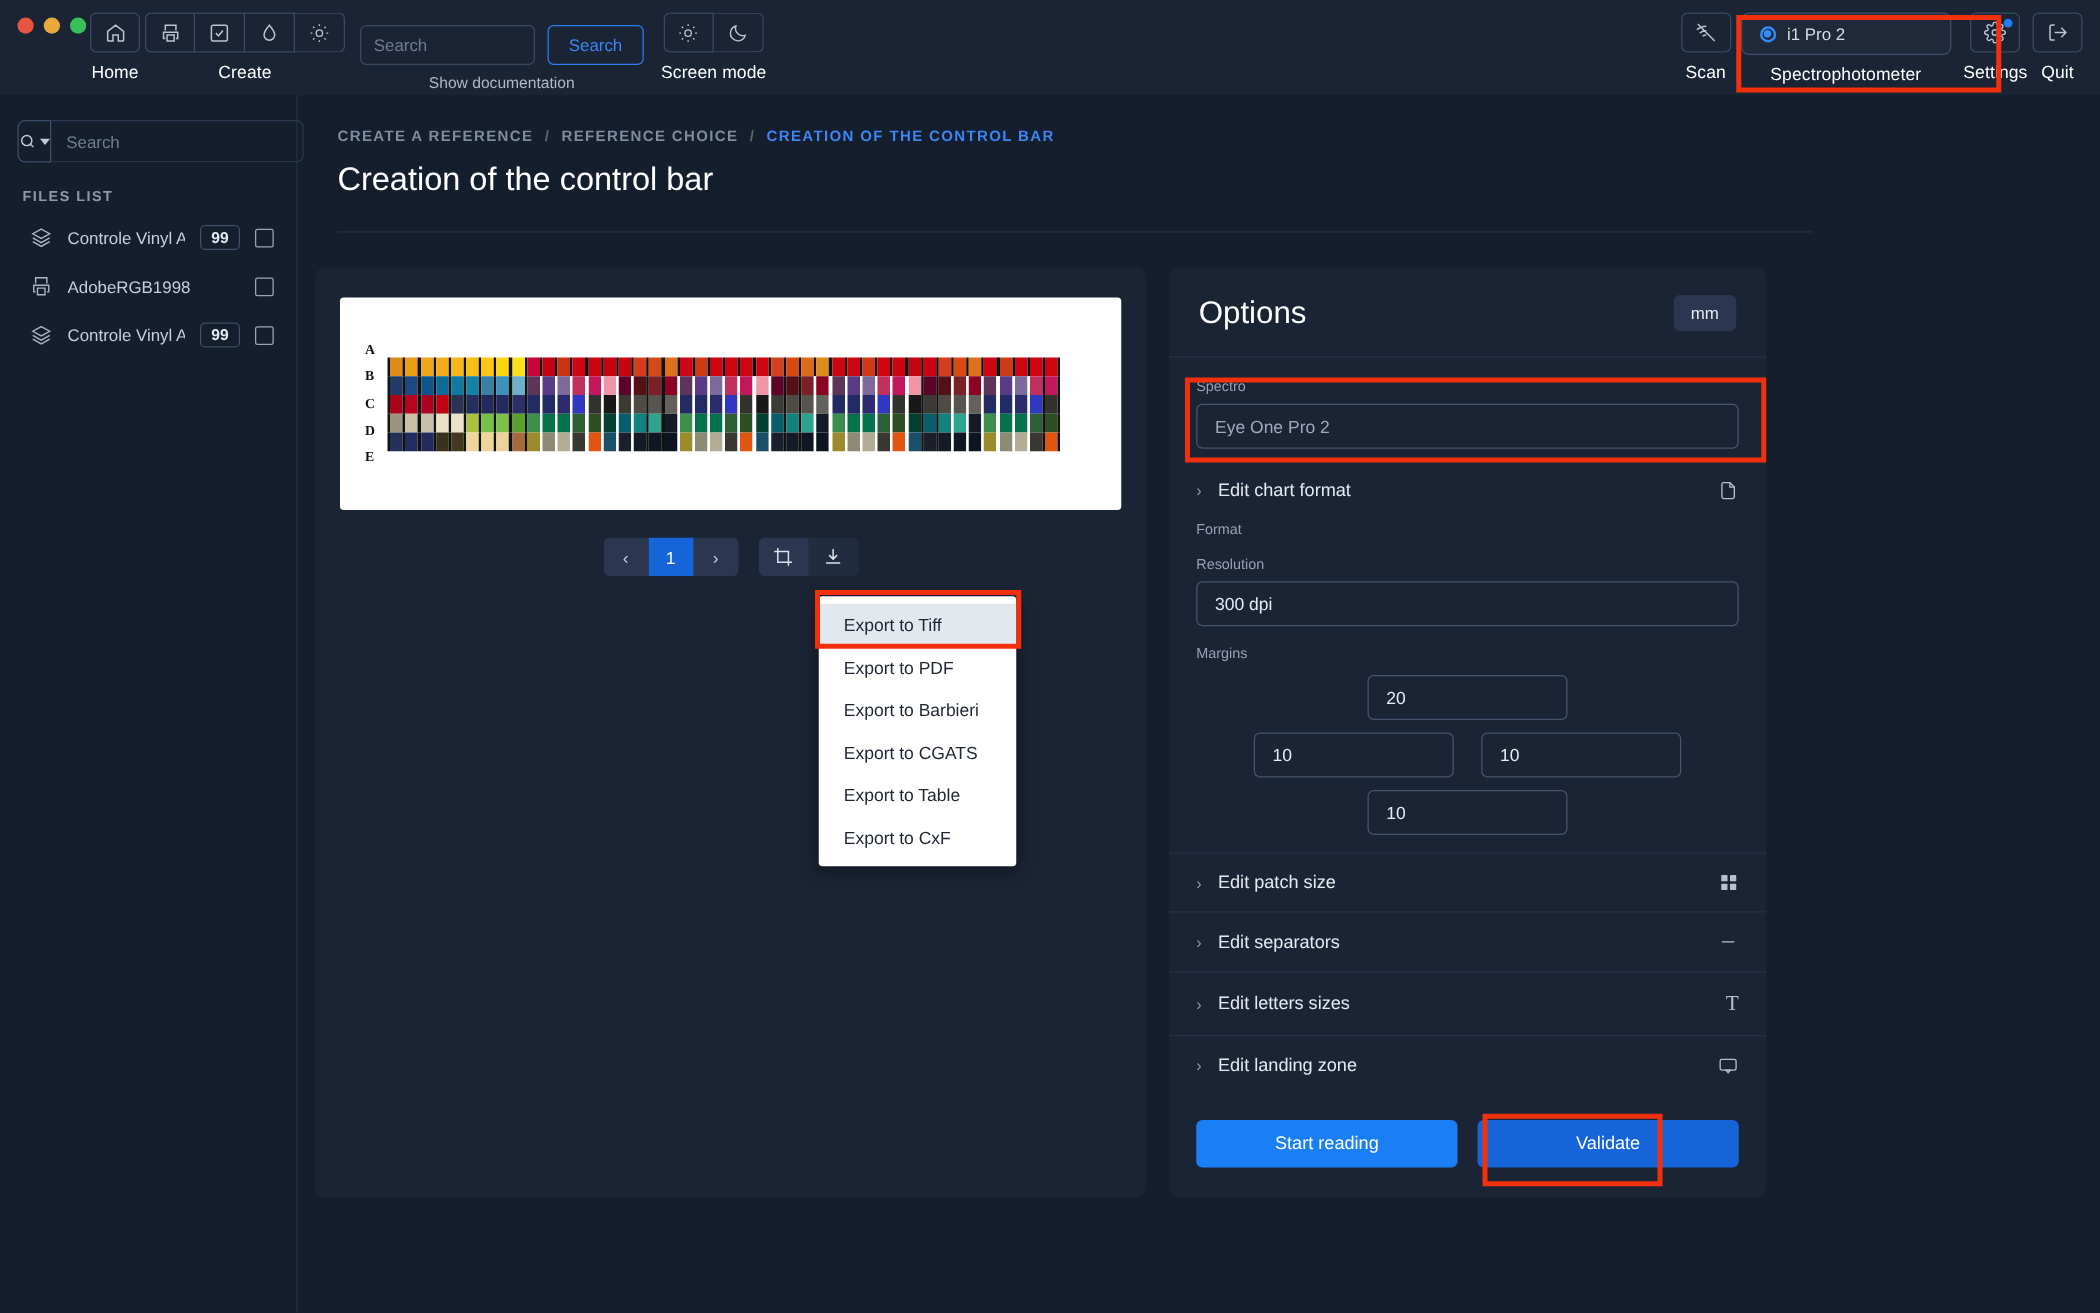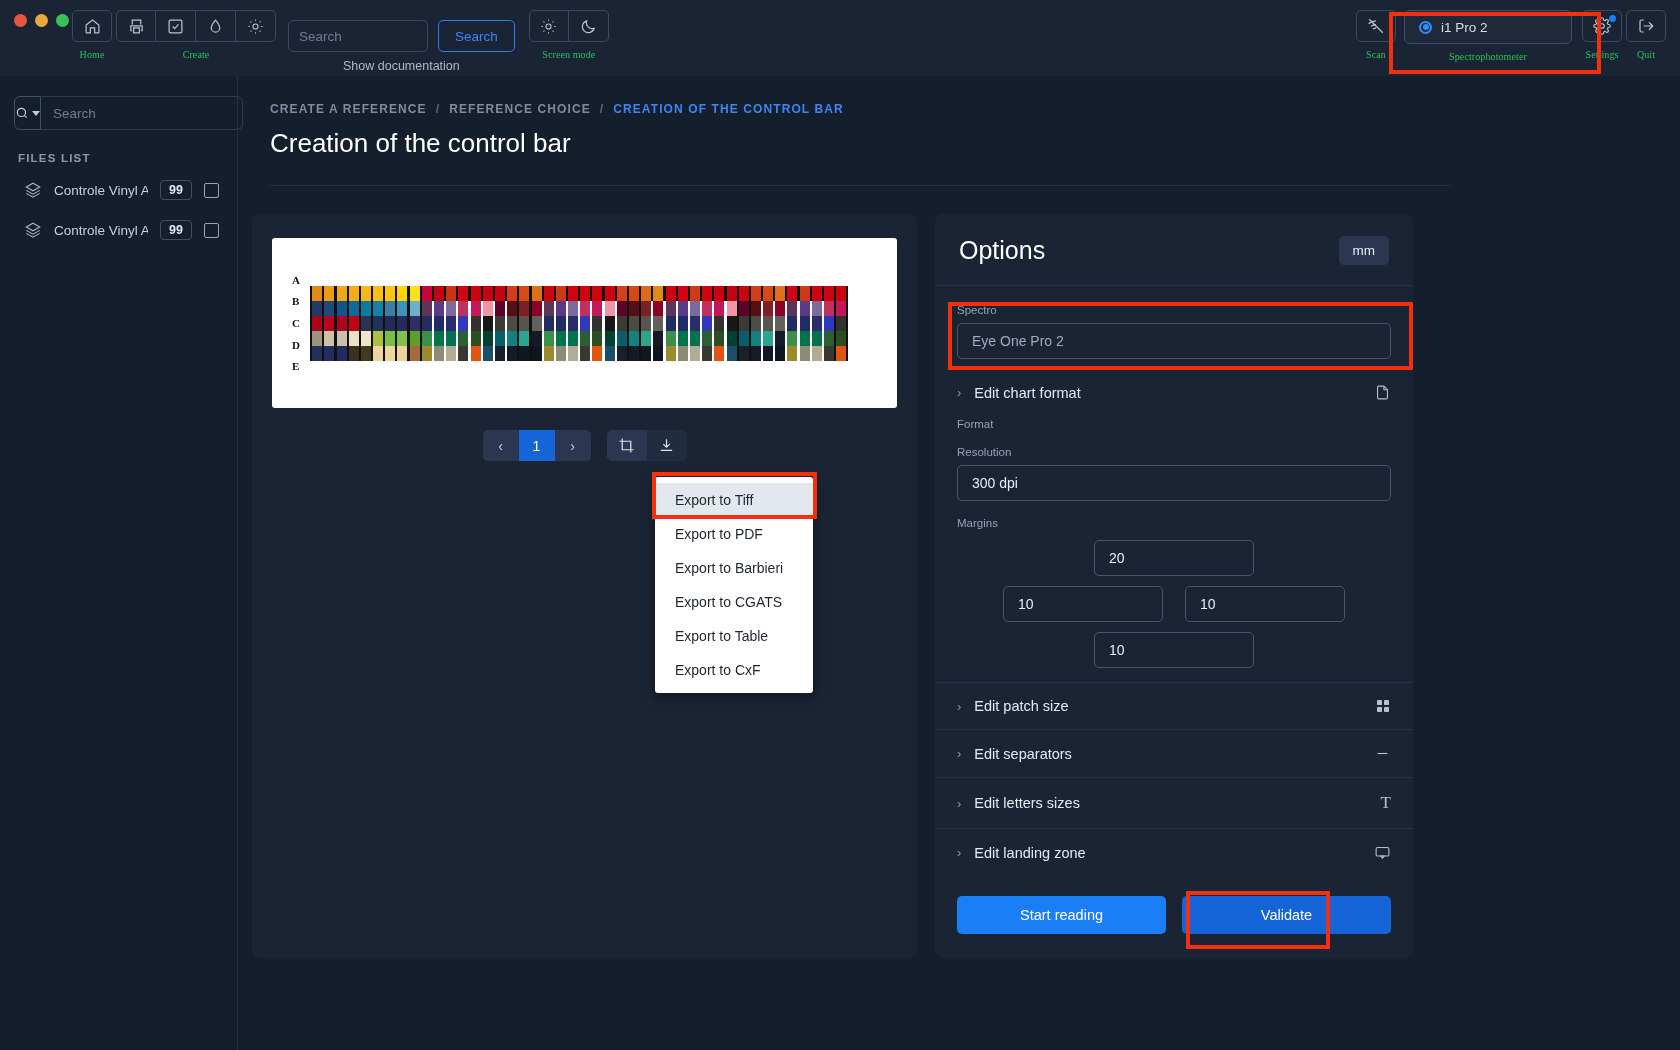--- a/index.html
+++ b/index.html
@@ -34,21 +34,21 @@
   .tbtn {
     width: 40px; height: 32px;
     display: flex; align-items: center; justify-content: center;
     border: 1px solid #3a4counts; border: 1px solid #394a63;
     background: transparent; color: #b9c4d4;
   }
   .tbtn:first-child { border-radius: 5px 0 0 5px; }
   .tbtn:last-child { border-radius: 0 5px 5px 0; }
   .tbtn:not(:first-child) { border-left: none; }
   .tbtn.single { border-radius: 5px; }
-  .tlabel { font-size: 10px; color: #22c55e; margin-top: 7px; letter-spacing: .1px; font-family: Liberation Serif, serif; }
+  .tlabel { font-size: 14px; color: #ffffff; margin-top: 7px; letter-spacing: .1px; }
 
   .searchwrap { display: flex; align-items: center; padding-top: 10px; }
   .search-inp {
     width: 140px; height: 32px; border-radius: 5px;
     border: 1px solid #394a63; background: transparent;
     color: #c9d2e0; font-size: 13.5px; padding: 0 10px;
     font-family: "Liberation Sans", sans-serif;
   }
   .search-inp::placeholder { color: #6f7d93; }
   .search-btn {
@@ -377,20 +377,29 @@
           <path d="M12 3l9 5-9 5-9-5z"></path>
           <path d="M3 12.5l9 5 9-5"></path>
           <path d="M3 16.5l9 5 9-5"></path>
         </svg>
     </span>
     <span class="file-name">Controle Vinyl Avery - ...</span>
     <span class="badge">99</span>
     <span class="chk"></span>
   </div>
 
+  <div class="file-row">
+    <span style="color:#aab5c5;">
+      <svg width="18" height="18" viewBox="0 0 24 24" fill="none" stroke="currentColor" stroke-width="1.5">
+          <path d="M6 9V3h12v6M6 18H4v-7h16v7h-2M8 14h8v7H8z"></path>
+        </svg>
+    </span>
+    <span class="file-name">AdobeRGB1998</span>
+    <span class="chk"></span>
+  </div>
 
   <div class="file-row">
     <span style="color:#aab5c5;">
       <svg width="18" height="18" viewBox="0 0 24 24" fill="none" stroke="currentColor" stroke-width="1.5">
           <path d="M12 3l9 5-9 5-9-5z"></path>
           <path d="M3 12.5l9 5 9-5"></path>
           <path d="M3 16.5l9 5 9-5"></path>
         </svg>
     </span>
     <span class="file-name">Controle Vinyl Avery - ...</span>

